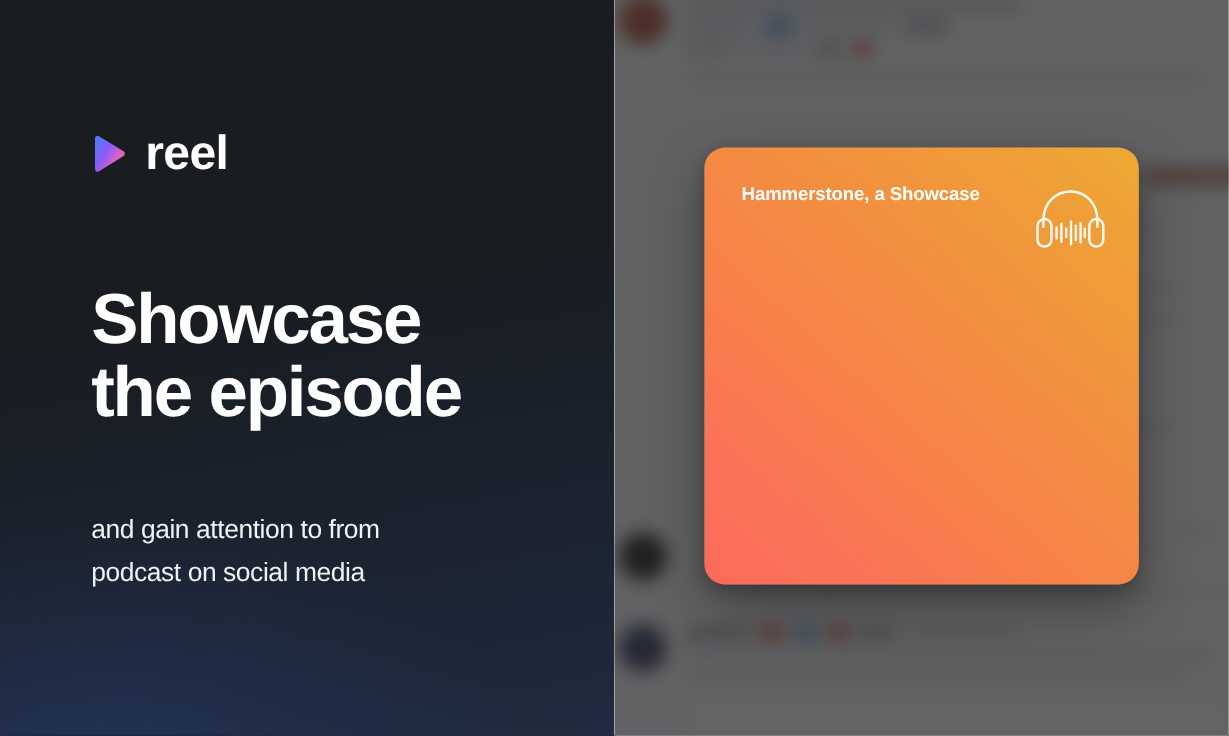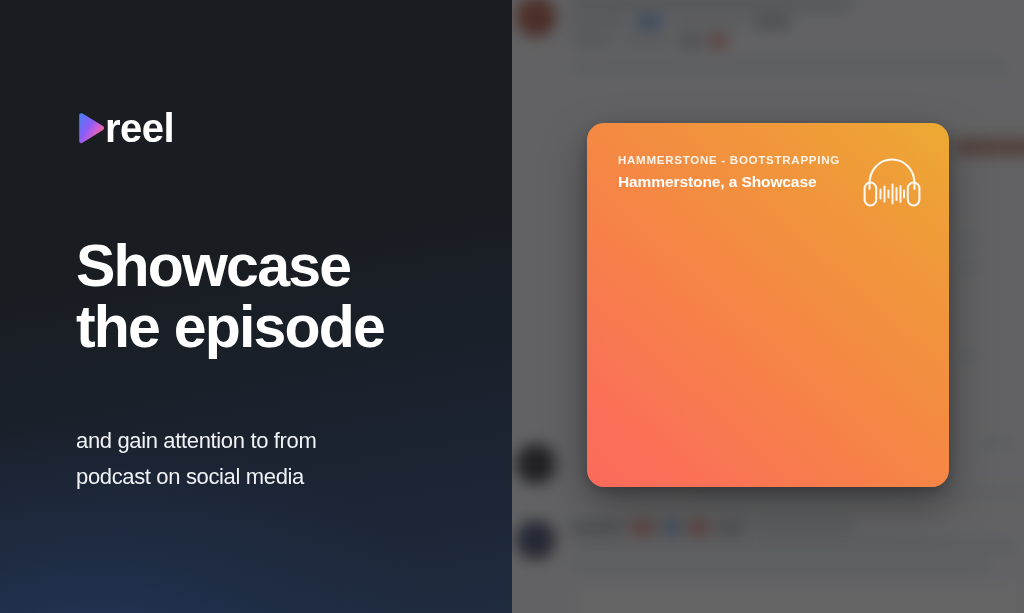--- a/index.html
+++ b/index.html
@@ -42,21 +42,21 @@
     height: 100%;
   }
 
   
   .logo {
     position: absolute;
     top: 108px;
     left: 0;
     display: flex;
     align-items: center;
-    gap: 0;
+    gap: 16px;
   }
   .logo-mark {
     width: 29px;
     height: 31px;
     display: block;
     flex: 0 0 auto;
   }
   .logo-word {
     font-size: 40px;
     font-weight: bold;
@@ -319,21 +319,20 @@
       <div class="feed-block fb8"></div>
     </div>
 
     <div class="scrim"></div>
   </section>
 
   <article class="audiogram">
 
     <header class="ag-head">
       <div class="ag-titles">
-        <div class="ag-show">HAMMERSTONE - BOOTSTRAPPING</div>
         <div class="ag-episode">Hammerstone, a Showcase</div>
       </div>
 
       <svg class="ag-icon" viewBox="0 0 62 58" aria-hidden="true">
         <g fill="none" stroke="#ffffff" stroke-opacity="0.92" stroke-width="2.1" stroke-linecap="round">
           <path d="M8.5 35 V29.5 C8.5 15.4 18.6 5.5 31 5.5 C43.4 5.5 53.5 15.4 53.5 29.5 V35"></path>
           <rect x="3.6" y="28.5" width="11.6" height="23" rx="5.8"></rect>
           <rect x="46.8" y="28.5" width="11.6" height="23" rx="5.8"></rect>
         </g>
         <g stroke="#ffffff" stroke-opacity="0.92" stroke-width="2" stroke-linecap="round">

